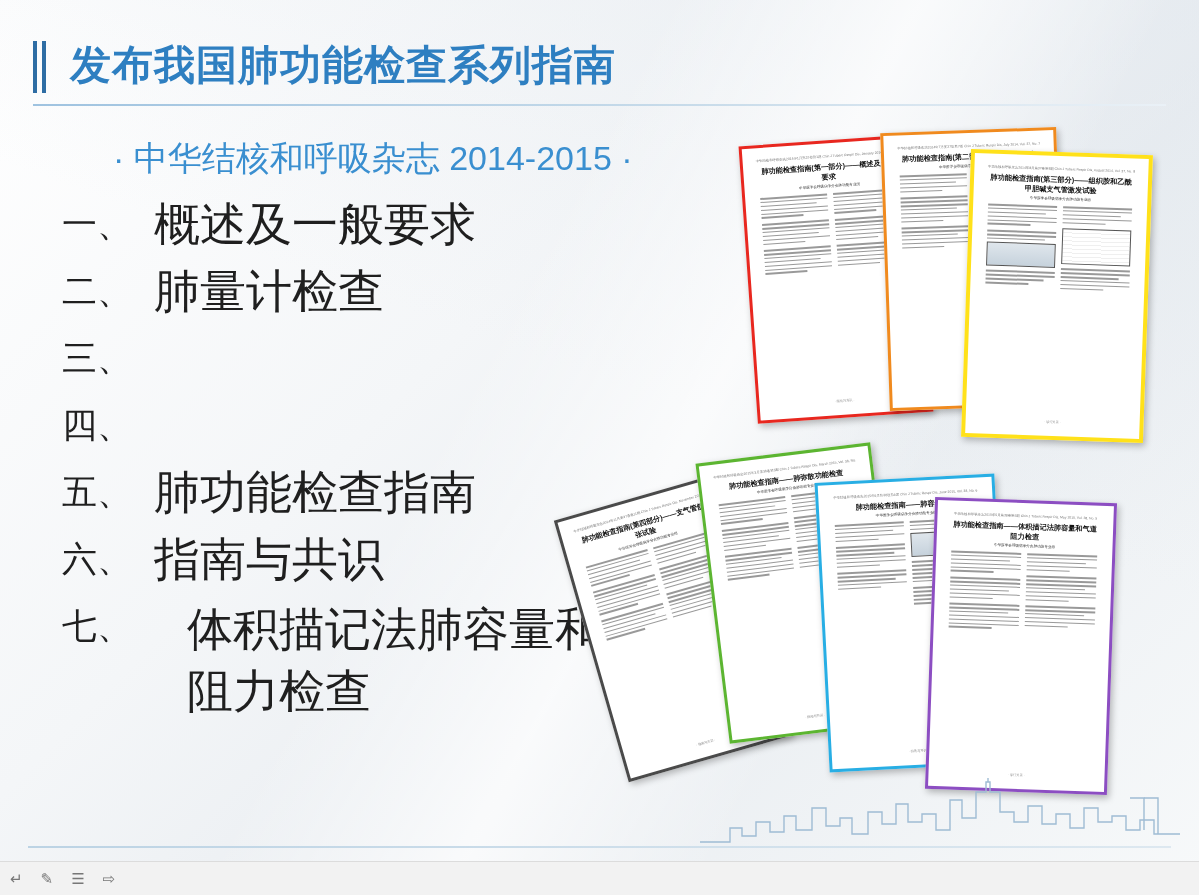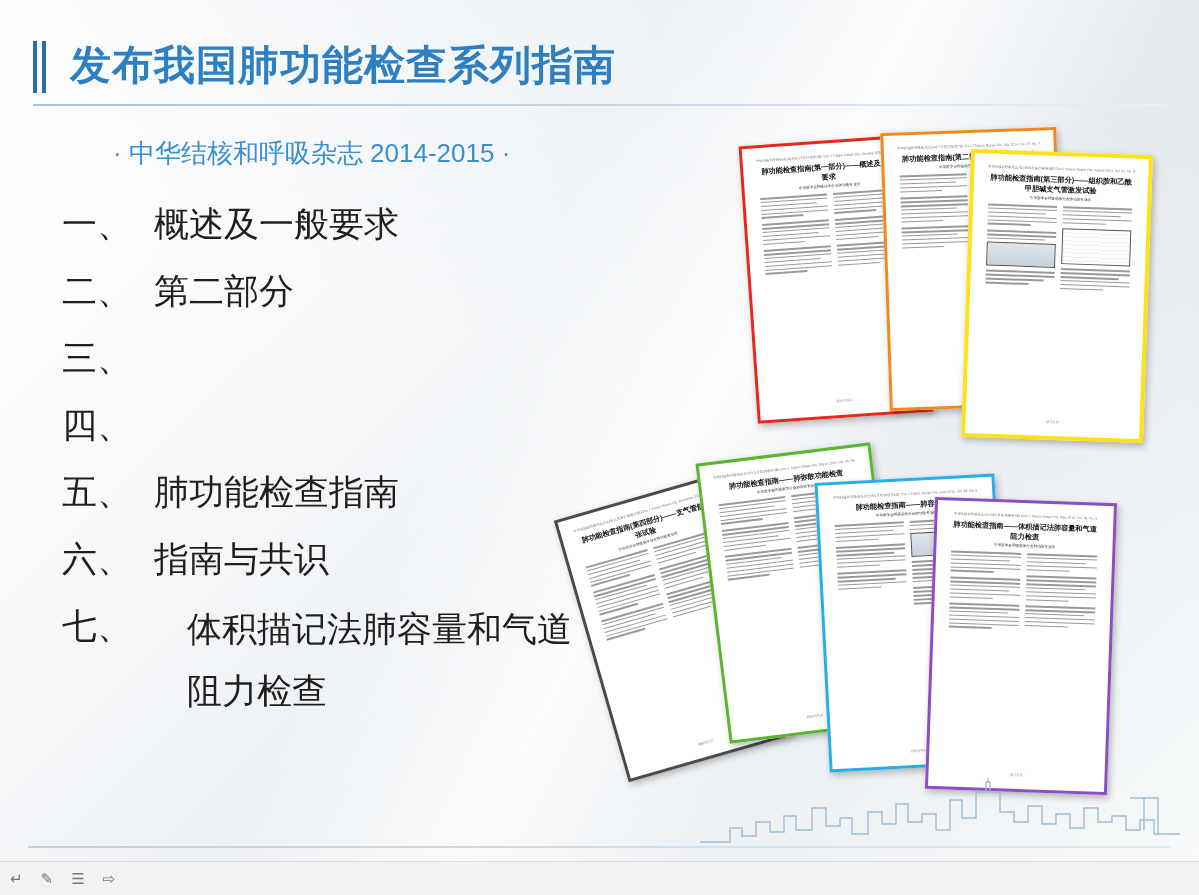--- a/index.html
+++ b/index.html
@@ -65,21 +65,21 @@
     left: 33px;
     top: 104px;
     width: 1133px;
     height: 2px;
     background: linear-gradient(to right, #9fc3e0 0%, #c9dcea 60%, #eaf1f7 100%);
   }
   .subtitle {
     position: absolute;
     left: 113px;
     top: 136px;
-    font-size: 26px;
+    font-size: 34px;
     color: #3a8fd0;
     white-space: nowrap;
   }
 
   
   .outline {
     position: absolute;
     left: 62px;
     top: 196px;
     width: 760px;
@@ -91,21 +91,21 @@
   }
   .item .num {
     font-size: 35px;
     color: #1f1f1f;
     width: 92px;
     flex: 0 0 92px;
     white-space: nowrap;
     line-height: 56px;
   }
   .item .txt {
-    font-size: 35px;
+    font-size: 46px;
     color: #1f1f1f;
     line-height: 56px;
     white-space: pre-line;
   }
   .item.wrap .txt { line-height: 62px; margin-left: 33px; }
 
   
   .papers {
     position: absolute;
     left: 0;
@@ -246,21 +246,21 @@
   <div class="title-rule"></div>
   <div class="subtitle">· 中华结核和呼吸杂志 2014-2015 ·</div>
 
   <div class="outline">
     <div class="item">
       <span class="num">一、</span>
       <span class="txt">概述及一般要求</span>
     </div>
     <div class="item">
       <span class="num">二、</span>
-      <span class="txt">第二部分</span>
+      <span class="txt">肺量计检查</span>
     </div>
     <div class="item">
       <span class="num">三、</span>
     </div>
     <div class="item">
       <span class="num">四、</span>
     </div>
     <div class="item">
       <span class="num">五、</span>
       <span class="txt">肺功能检查指南</span>

